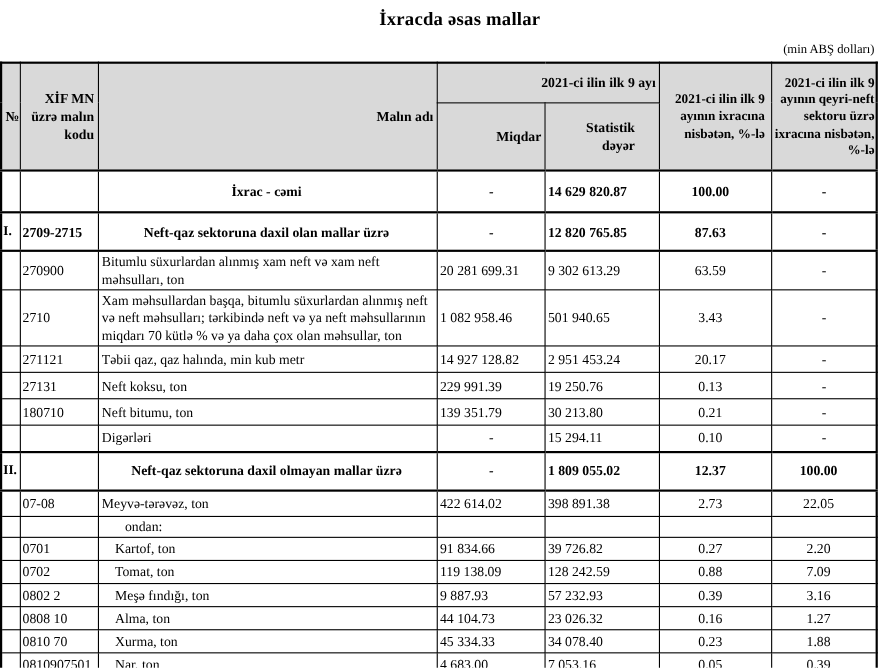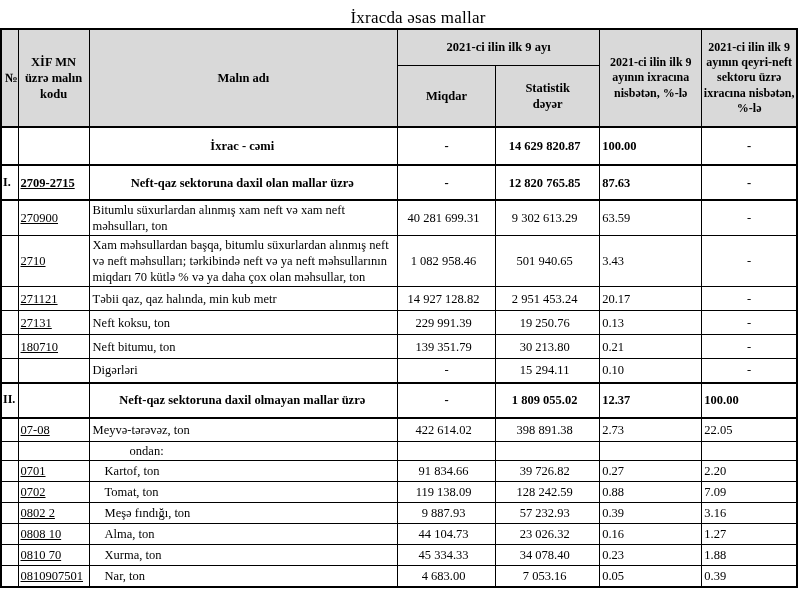--- a/index.html
+++ b/index.html
@@ -6,21 +6,21 @@
   html, body {
     width: 800px; height: 607px;
     background: #ffffff;
     font-family: "Liberation Serif", serif;
     color: #000;
     overflow: hidden;
   }
   .page-title {
     text-align: center;
     font-size: 17px;
-    font-weight: normal;
+    font-weight: bold;
     padding-top: 8px;
     letter-spacing: 0.2px;
     padding-left: 36px;
   }
   .unit-note {
     text-align: right;
     font-size: 11.5px;
     margin: 11px 5px 5px 0;
   }
   table.main-table {
@@ -40,60 +40,61 @@
   col.col-name { width: 308px; }
   col.col-qty  { width: 98px; }
   col.col-val  { width: 104px; }
   col.col-pct1 { width: 102px; }
   col.col-pct2 { width: 95px; }
 
   thead th {
     background: var(--header-bg, #d9d9d9);
     font-size: 12.5px;
     font-weight: bold;
-    text-align: center;
+    text-align: right;
     line-height: 1.3;
     padding: 2px 3px;
   }
   thead tr.h-row1 { height: 36px; }
   thead tr.h-row2 { height: 62px; }
   thead th.th-pct1 { font-size: 12px; padding: 12px 6px; }
   thead th.th-pct2 { font-size: 12px; padding: 2px 1px; line-height: 1.28; margin-left: 12px; }
   thead th.th-statval { padding: 2px 22px; margin-top: 28px; }
   thead { border-bottom: 2px solid var(--border-color, #000); }
 
   tbody td {
     font-size: 12.5px;
     line-height: 1.28;
     padding: 1px 2px;
   }
   .c-num  { font-weight: bold; padding-left: 1px; font-size: 12px; }
-  .c-code { padding-left: 2px; text-decoration: underline; }
+  .c-code { padding-left: 2px; }
   .c-name { padding-left: 3px; }
-  .c-qty, .c-val  { text-align: center; padding-right: 8px; }
-  .c-pct1, .c-pct2 { text-align: left; padding-right: 12px; }
+  .c-qty, .c-val  { text-align: left; padding-right: 8px; }
+  .c-pct1, .c-pct2 { text-align: center; padding-right: 12px; }
   td.dash { text-align: center; padding-right: 2px; }
 
   tr.r-total   { height: 38px; }
   tr.r-total td   { font-weight: bold; border-top: 2px solid var(--border-color,#000); border-bottom: 2px solid var(--border-color,#000); }
   tr.r-total .c-name   { text-align: center; padding-left: 0; }
   tr.r-section { height: 35px; }
   tr.r-section td { font-weight: bold; border-top: 2px solid var(--border-color,#000); border-bottom: 2px solid var(--border-color,#000); }
   tr.r-section .c-name { text-align: center; padding-left: 0; }
   tr.r-item    { height: 24px; }
   tr.r-subitem { height: 21px; }
   tr.r-subitem .c-name { padding-left: 15px; margin-top: 32px; }
   tr.r-label   { height: 17px; }
-  tr.r-label .c-name   { padding-left: 40px; }
+  tr.r-label .c-name   { padding-left: 24px; }
 </style>
 </head>
 <body>
 
 <div class="page">
   <div class="page-title">İxracda əsas mallar</div>
+  <div class="unit-note">(min ABŞ dolları)</div>
 
   <table class="main-table">
     <colgroup>
       <col class="col-num">
         <col class="col-code">
         <col class="col-name">
       <col class="col-qty">
         <col class="col-val">
         <col class="col-pct1">
         <col class="col-pct2">
@@ -128,21 +129,21 @@
           <td class="c-name">Neft-qaz sektoruna daxil olan mallar üzrə</td>
           <td class="c-qty dash">-</td>
           <td class="c-val">12 820 765.85</td>
           <td class="c-pct1">87.63</td>
           <td class="c-pct2 dash">-</td>
         </tr>
         <tr class="r-item">
           <td class="c-num"></td>
           <td class="c-code">270900</td>
           <td class="c-name">Bitumlu süxurlardan alınmış xam neft və xam neft məhsulları, ton</td>
-          <td class="c-qty">40 281 699.31</td>
+          <td class="c-qty">20 281 699.31</td>
           <td class="c-val">9 302 613.29</td>
           <td class="c-pct1">63.59</td>
           <td class="c-pct2 dash">-</td>
         </tr>
         <tr class="r-item">
           <td class="c-num"></td>
           <td class="c-code">2710</td>
           <td class="c-name">Xam məhsullardan başqa, bitumlu süxurlardan alınmış neft və neft məhsulları; tərkibində neft və ya neft məhsullarının miqdarı 70 kütlə % və ya daha çox olan məhsullar, ton</td>
           <td class="c-qty">1 082 958.46</td>
           <td class="c-val">501 940.65</td>

